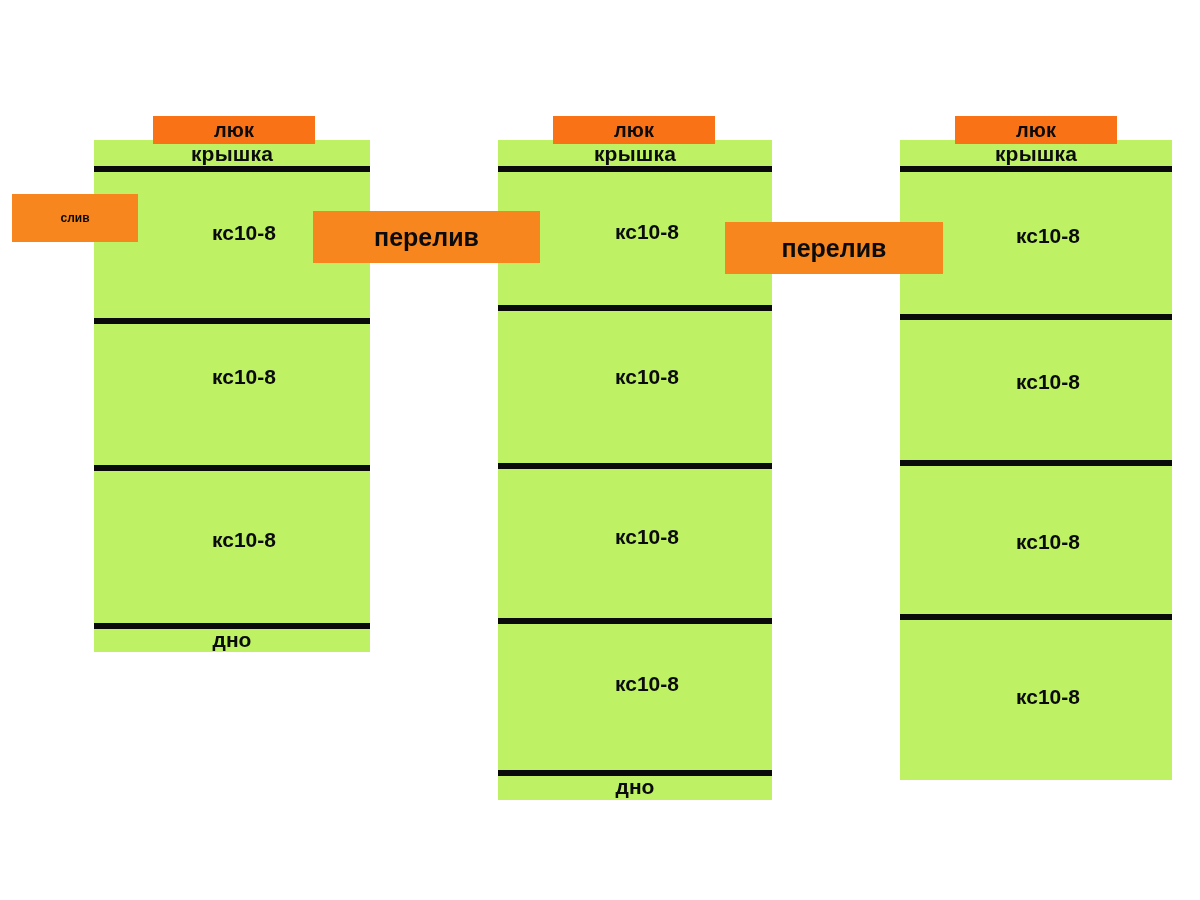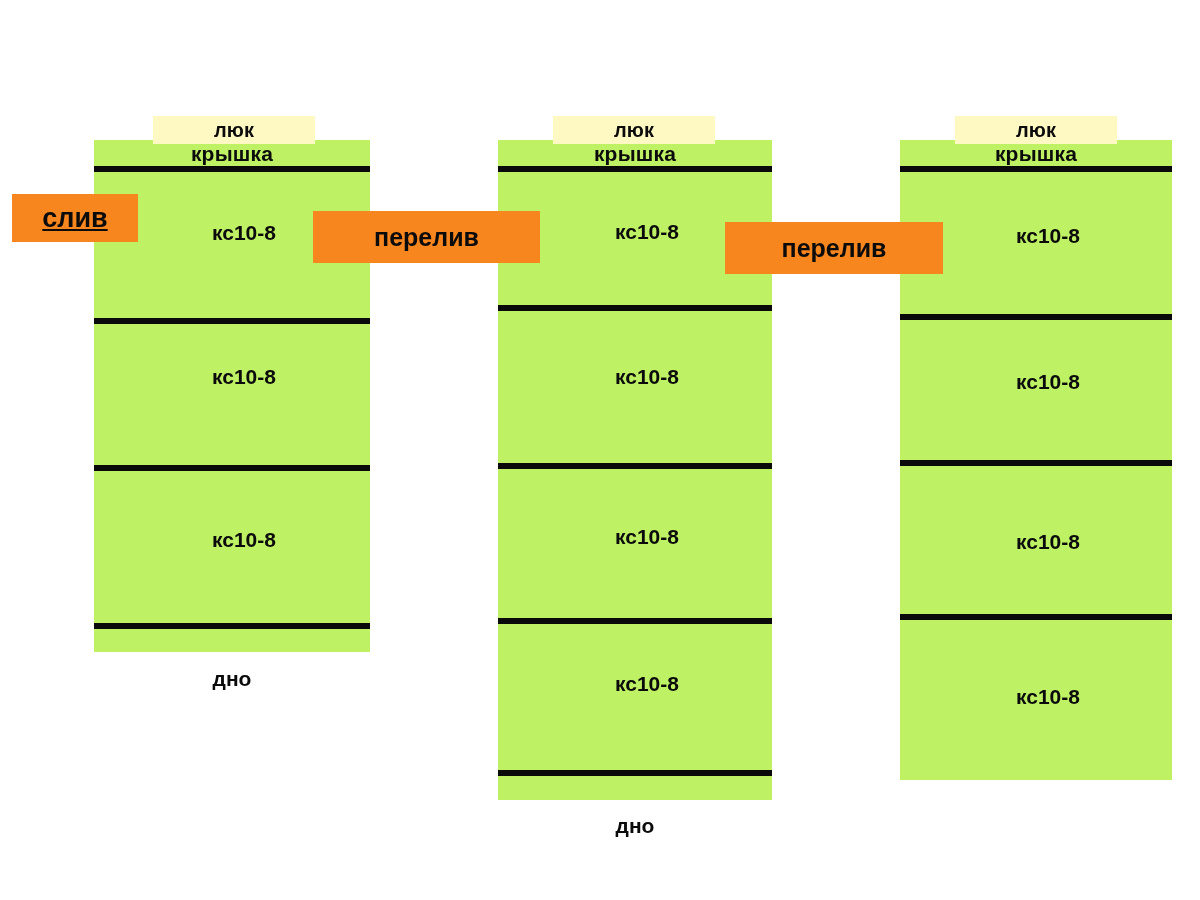--- a/index.html
+++ b/index.html
@@ -73,27 +73,26 @@
   .bottom-label {
     position: absolute;
     left: 0;
     width: 100%;
     text-align: center;
     font-weight: bold;
     font-size: 21px;
     color: #0b0b0b;
     z-index: 3;
     pointer-events: none;
-    margin-top: 39px;
   }
 
   
   .hatch {
     position: absolute;
-    background: #fef9c3;
+    background: #f97316;
     color: #0b0b0b;
     font-weight: bold;
     font-size: 20px;
     display: flex;
     align-items: center;
     justify-content: center;
     z-index: 5;
   }
 
   
@@ -101,21 +100,21 @@
     position: absolute;
     background: #f7861e;
     color: #0b0b0b;
     font-weight: bold;
     font-size: 25px;
     display: flex;
     align-items: center;
     justify-content: center;
     z-index: 6;
   }
-  .pipe.drain { font-size: 27px; text-decoration: underline; }
+  .pipe.drain { font-size: 12px; }
 </style>
 </head>
 <body>
 
 <div id="stage">
 
   <div class="hatch" style="left:153px; top:116px; width:162px; height:28px;">
     <span>люк</span>
   </div>
 

